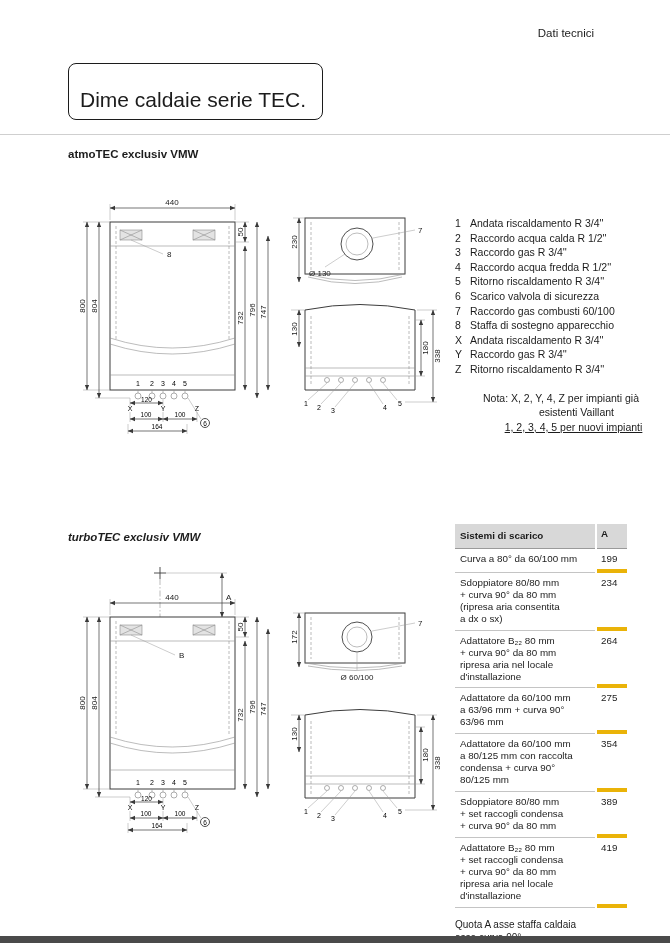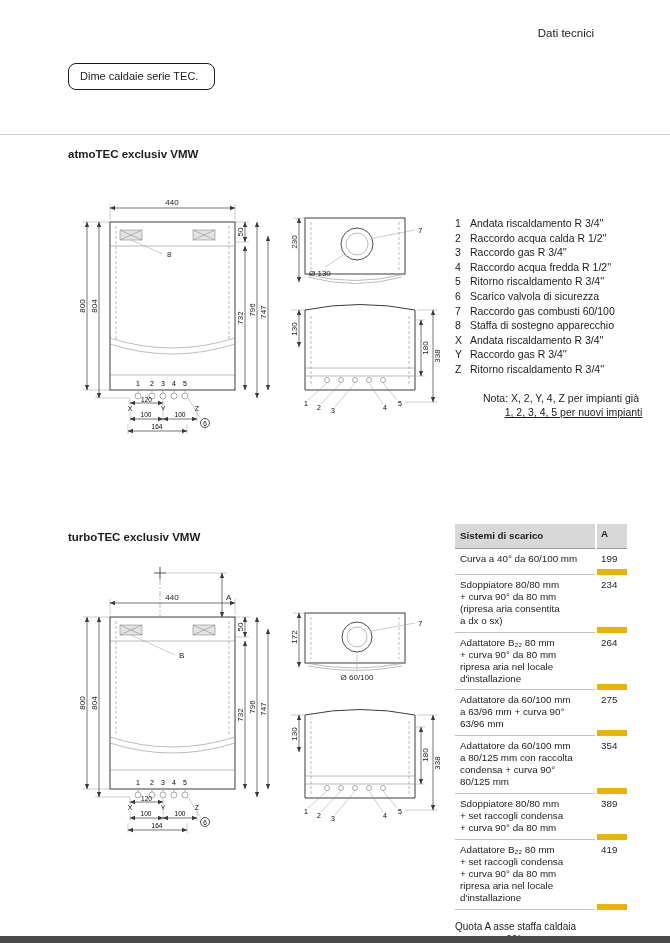--- a/index.html
+++ b/index.html
@@ -1,26 +1,26 @@
 <!DOCTYPE html>
 <html><head>
 <meta charset="utf-8">
 <style>
   html,body { margin:0; padding:0; background:#ffffff; }
   .page { position:relative; width:670px; height:943px; background:#fff;
           font-family:"Liberation Sans", sans-serif; color:#1c1c1c; overflow:hidden; }
 
   .corner-label { position:absolute; top:27px; right:76px; font-size:11.5px; }
   .title-box { position:absolute; top:63px; left:68px; border:1.6px solid #1c1c1c;
-               border-radius:8px; padding:6px 16px 7px 11px; font-size:11px; }
+               border-radius:8px; padding:24px 16px 7px 11px; font-size:21px; }
   .rule { position:absolute; top:134px; left:0; width:670px; height:1px; background:#cfcfcf; }
 
   .sec-heading { position:absolute; font-size:11.5px; font-weight:bold;text-align:right; }
   #atmo-heading { top:148px; left:68px; }
-  #turbo-heading { top:531px; left:68px; }
+  #turbo-heading { top:531px; left:68px;font-style:italic; }
 
   svg.diagram { position:absolute; overflow:visible; }
   #atmo-svg { left:75px; top:190px; }
   #turbo-svg { left:75px; top:555px; }
 
   
   .ol  { fill:#ffffff; stroke:#3c3c3c; stroke-width:1; }
   .ol2 { fill:none; stroke:#3c3c3c; stroke-width:0.9; }
   .dt  { fill:none; stroke:#8f8f8f; stroke-width:0.6; }
   .dsh { stroke-dasharray:3 2; }
@@ -39,21 +39,21 @@
   .legend-text { flex:1; }
   .nota { position:absolute; left:455px; top:391px; width:212px; font-size:10.5px; line-height:14.4px;text-align:center; }
   .nota-l2 { padding-left:31px; }
   .nota-l3 { padding-left:25px;text-decoration:underline; }
 
   .spec { position:absolute; left:455px; top:524px; width:172px; font-size:9.8px; }
   .spec-row { display:flex; align-items:stretch; }
   .spec-label { flex:1; padding:4px 4px 5px 5px; border-bottom:1px solid #c4c4c4;
                 white-space:pre-line; line-height:1.22; }
   .spec-a { width:24px; flex:none; margin-left:2px; padding:4px 2px 5px 4px;
-            border-bottom:6px solid #eab308; }
+            border-bottom:4px solid #eab308; }
   .spec-head .spec-label, .spec-head .spec-a { background:#d8d8d8; font-weight:bold;
             border-bottom:1px solid #9a9a9a; }
   .spec-head .spec-label { padding-top:6px; padding-bottom:6px; }
   .spec-foot { margin-top:10px; white-space:pre-line; font-size:10px; line-height:13.5px; }
 
   .bottom-edge { position:absolute; left:0; bottom:0; width:670px; height:7px; background:#4a4a4a; }
 </style>
 </head>
 <body>
 
@@ -255,20 +255,21 @@
         <span class="legend-text">Raccordo gas R 3/4''</span>
       </div>
     <div class="legend-row">
         <span class="legend-key">Z</span>
         <span class="legend-text">Ritorno riscaldamento R 3/4''</span>
       </div>
   </div>
 
   <div class="nota">
     <div>Nota: X, 2, Y, 4, Z per impianti già</div>
+    <div class="nota-l2">esistenti Vaillant</div>
     <div class="nota-l3">1, 2, 3, 4, 5 per nuovi impianti</div>
   </div>
 
   <div id="turbo-heading" class="sec-heading">turboTEC exclusiv VMW</div>
 
   <svg id="turbo-svg" class="diagram" width="370" height="320" viewBox="0 0 370 320">
     <defs>
       <marker id="mT" viewBox="0 0 6 6" markerWidth="6" markerHeight="6" refX="5.4" refY="3" orient="auto-start-reverse" markerUnits="userSpaceOnUse">
         <path d="M0,0.7 L5.6,3 L0,5.3 Z" fill="#3a3a3a"></path>
       </marker>
@@ -419,21 +420,21 @@
       <text class="t" transform="translate(365,208) rotate(-90)" text-anchor="middle">338</text>
     </g>
   </svg>
 
   <div class="spec">
     <div class="spec-row spec-head">
       <div class="spec-label">Sistemi di scarico</div>
       <div class="spec-a">A</div>
     </div>
     <div class="spec-row">
-      <div class="spec-label">Curva a 40° da 60/100 mm</div>
+      <div class="spec-label">Curva a 80° da 60/100 mm</div>
       <div class="spec-a">199</div>
     </div>
     <div class="spec-row">
       <div class="spec-label">Sdoppiatore 80/80 mm
 + curva 90° da 80 mm
 (ripresa aria consentita
 a dx o sx)</div>
       <div class="spec-a">234</div>
     </div>
     <div class="spec-row">

